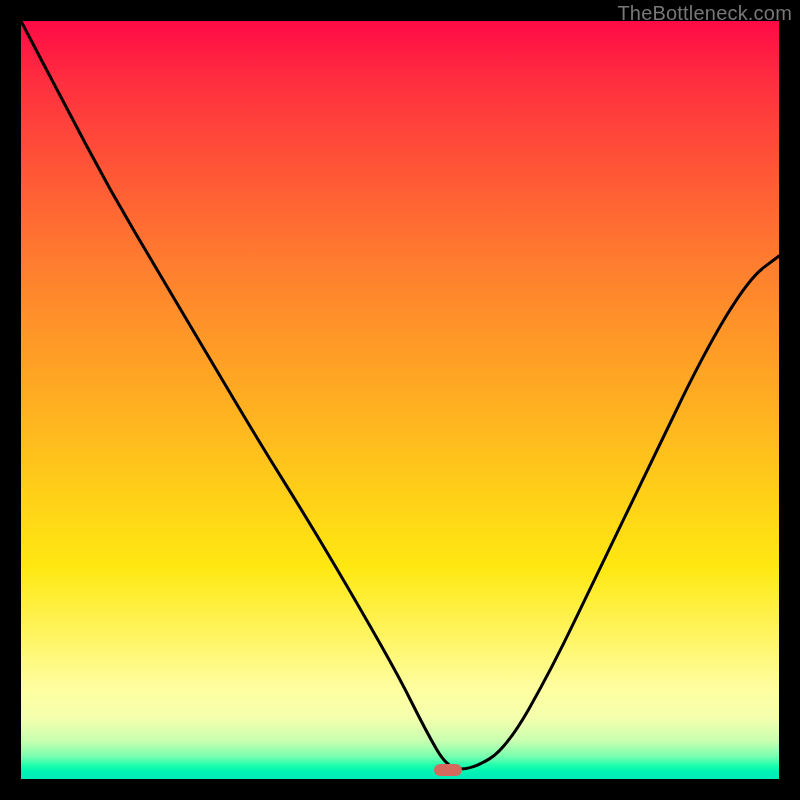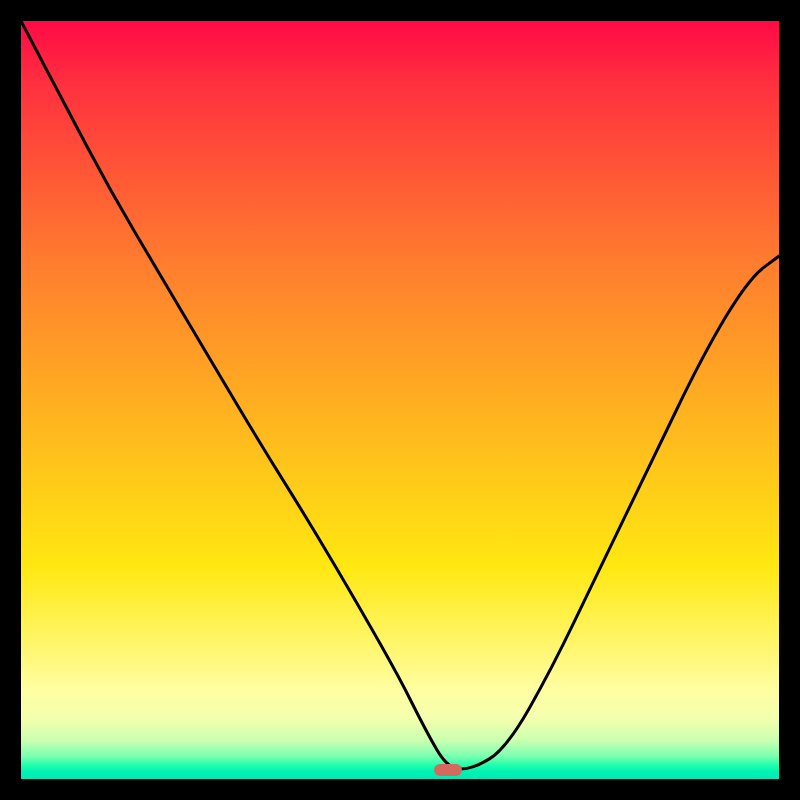--- a/index.html
+++ b/index.html
@@ -76,14 +76,15 @@
 
 <div class="frame">
 
   <div class="plot-area">
     <svg class="curve" viewBox="0 0 758 758" preserveAspectRatio="none">
       <path fill="none" stroke="#000" stroke-width="3" stroke-linecap="round" d="M 0.0 0.0 Q 0.0 0.0 20.8 39.8 Q 41.7 79.6 65.6 124.7 Q 89.4 169.8 114.5 212.2 Q 139.5 254.7 164.5 296.8 Q 189.5 338.8 214.5 380.9 Q 239.5 423.0 264.5 463.1 Q 289.6 503.3 314.6 545.8 Q 339.6 588.2 359.3 623.1 Q 379.0 657.9 391.5 683.0 Q 404.0 708.0 415.4 728.1 Q 426.8 748.1 439.3 748.1 Q 451.8 748.1 468.4 737.9 Q 485.1 727.7 507.9 687.9 Q 530.6 648.1 553.3 600.7 Q 576.1 553.3 602.6 498.4 Q 629.1 443.4 655.7 388.5 Q 682.2 333.5 704.9 295.6 Q 727.7 257.7 742.8 246.4 T 758.0 235.0"></path>
     </svg>
     <div class="marker" style="left: 426.754px; top: 748.904px; background: rgb(214, 105, 94);"></div>
   </div>
 
+  <div class="watermark">TheBottleneck.com</div>
 
 </div>
 
 </body></html>

